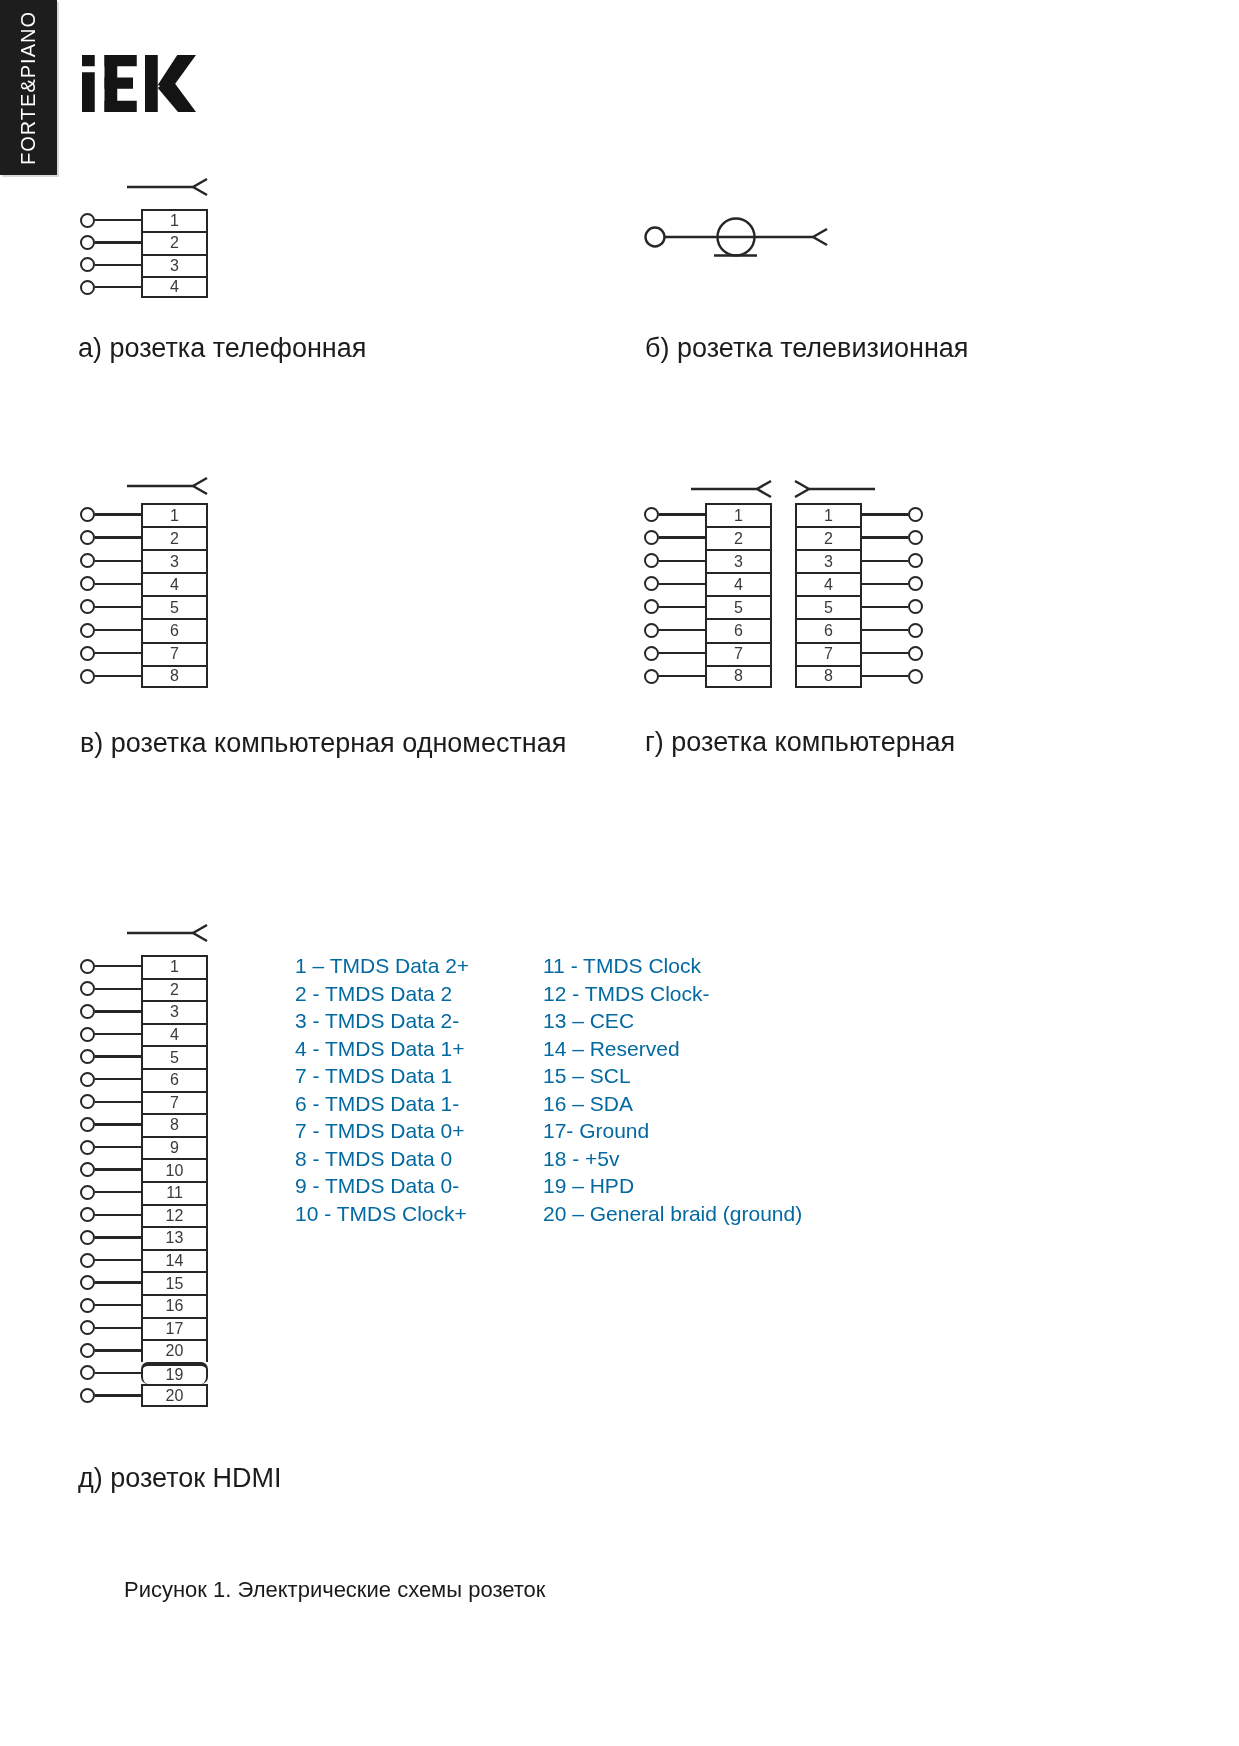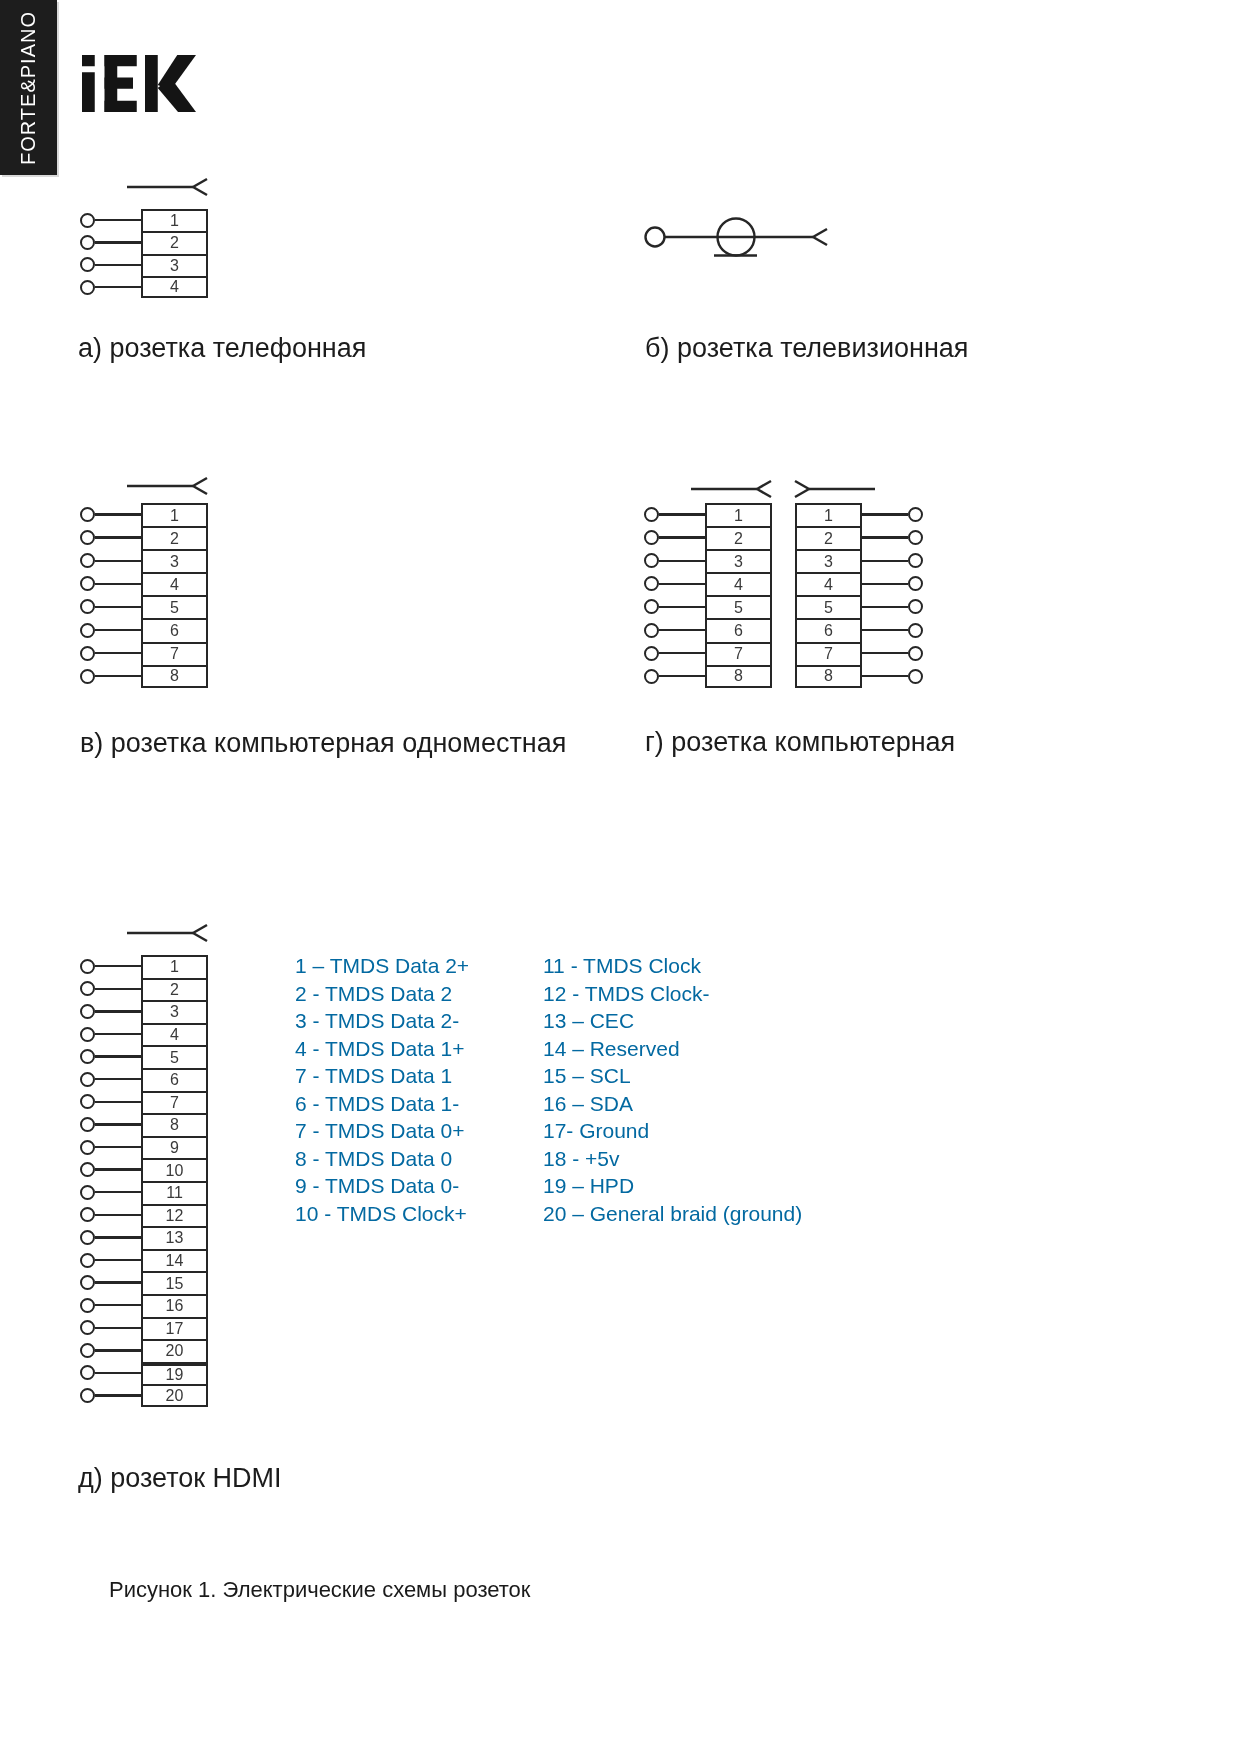--- a/index.html
+++ b/index.html
@@ -29,21 +29,21 @@
     flex:none;background:#fff;box-sizing:content-box;
   }
   .lead{width:46px;height:2.4px;background:#262626;flex:none;}
   .cell{
     width:67px;height:100%;box-sizing:border-box;flex:none;
     border:2.4px solid #262626;border-bottom:none;background:#fff;
     display:flex;align-items:center;justify-content:center;
   }
   .pin:last-child .cell{border-bottom:2.4px solid #262626;}
   .num{font-size:16px;color:#3a3a3a;line-height:1;}
-  .conn-hdmi .pin:nth-child(19) .cell{border-top-width:4.5px;}
+  .conn-hdmi .pin:nth-child(19) .cell{border-top-width:4.5px;border-radius:7px;}
   
   .symbol{position:absolute;}
   .symbol svg{display:block;}
   
   .caption{position:absolute;font-size:27px;color:#1c1c1c;white-space:nowrap;}
   .pinlabels{position:absolute;font-size:21px;line-height:27.5px;color:#0369a1;white-space:nowrap;}
   .figcaption{position:absolute;font-size:22px;color:#1a1a1a;white-space:nowrap;}
 </style>
 </head>
 <body>
@@ -513,15 +513,15 @@
       <div class="pl">15 – SCL</div>
       <div class="pl">16 – SDA</div>
       <div class="pl">17- Ground</div>
       <div class="pl">18 - +5v</div>
       <div class="pl">19 – HPD</div>
       <div class="pl">20 – General braid (ground)</div>
     </div>
 
   <div class="caption" style="left:78px;top:1463px">д) розеток HDMI</div>
 
-  <div class="figcaption" style="left:109px;top:1577px">Рисунок 1. Электрические схемы розеток</div>
+  <div class="figcaption" style="left:124px;top:1577px">Рисунок 1. Электрические схемы розеток</div>
 
 </div>
 
 </body></html>

